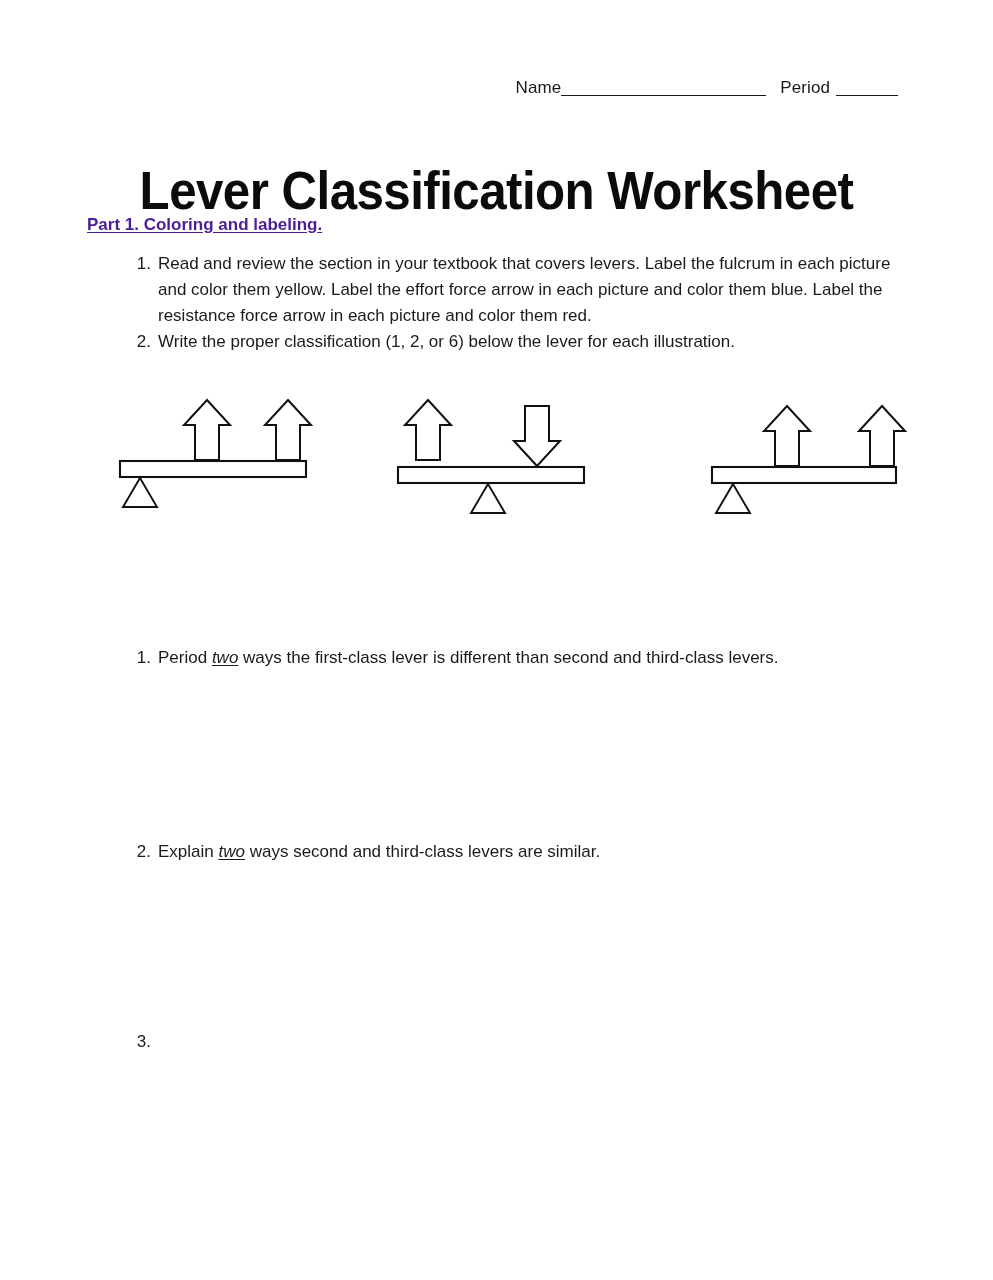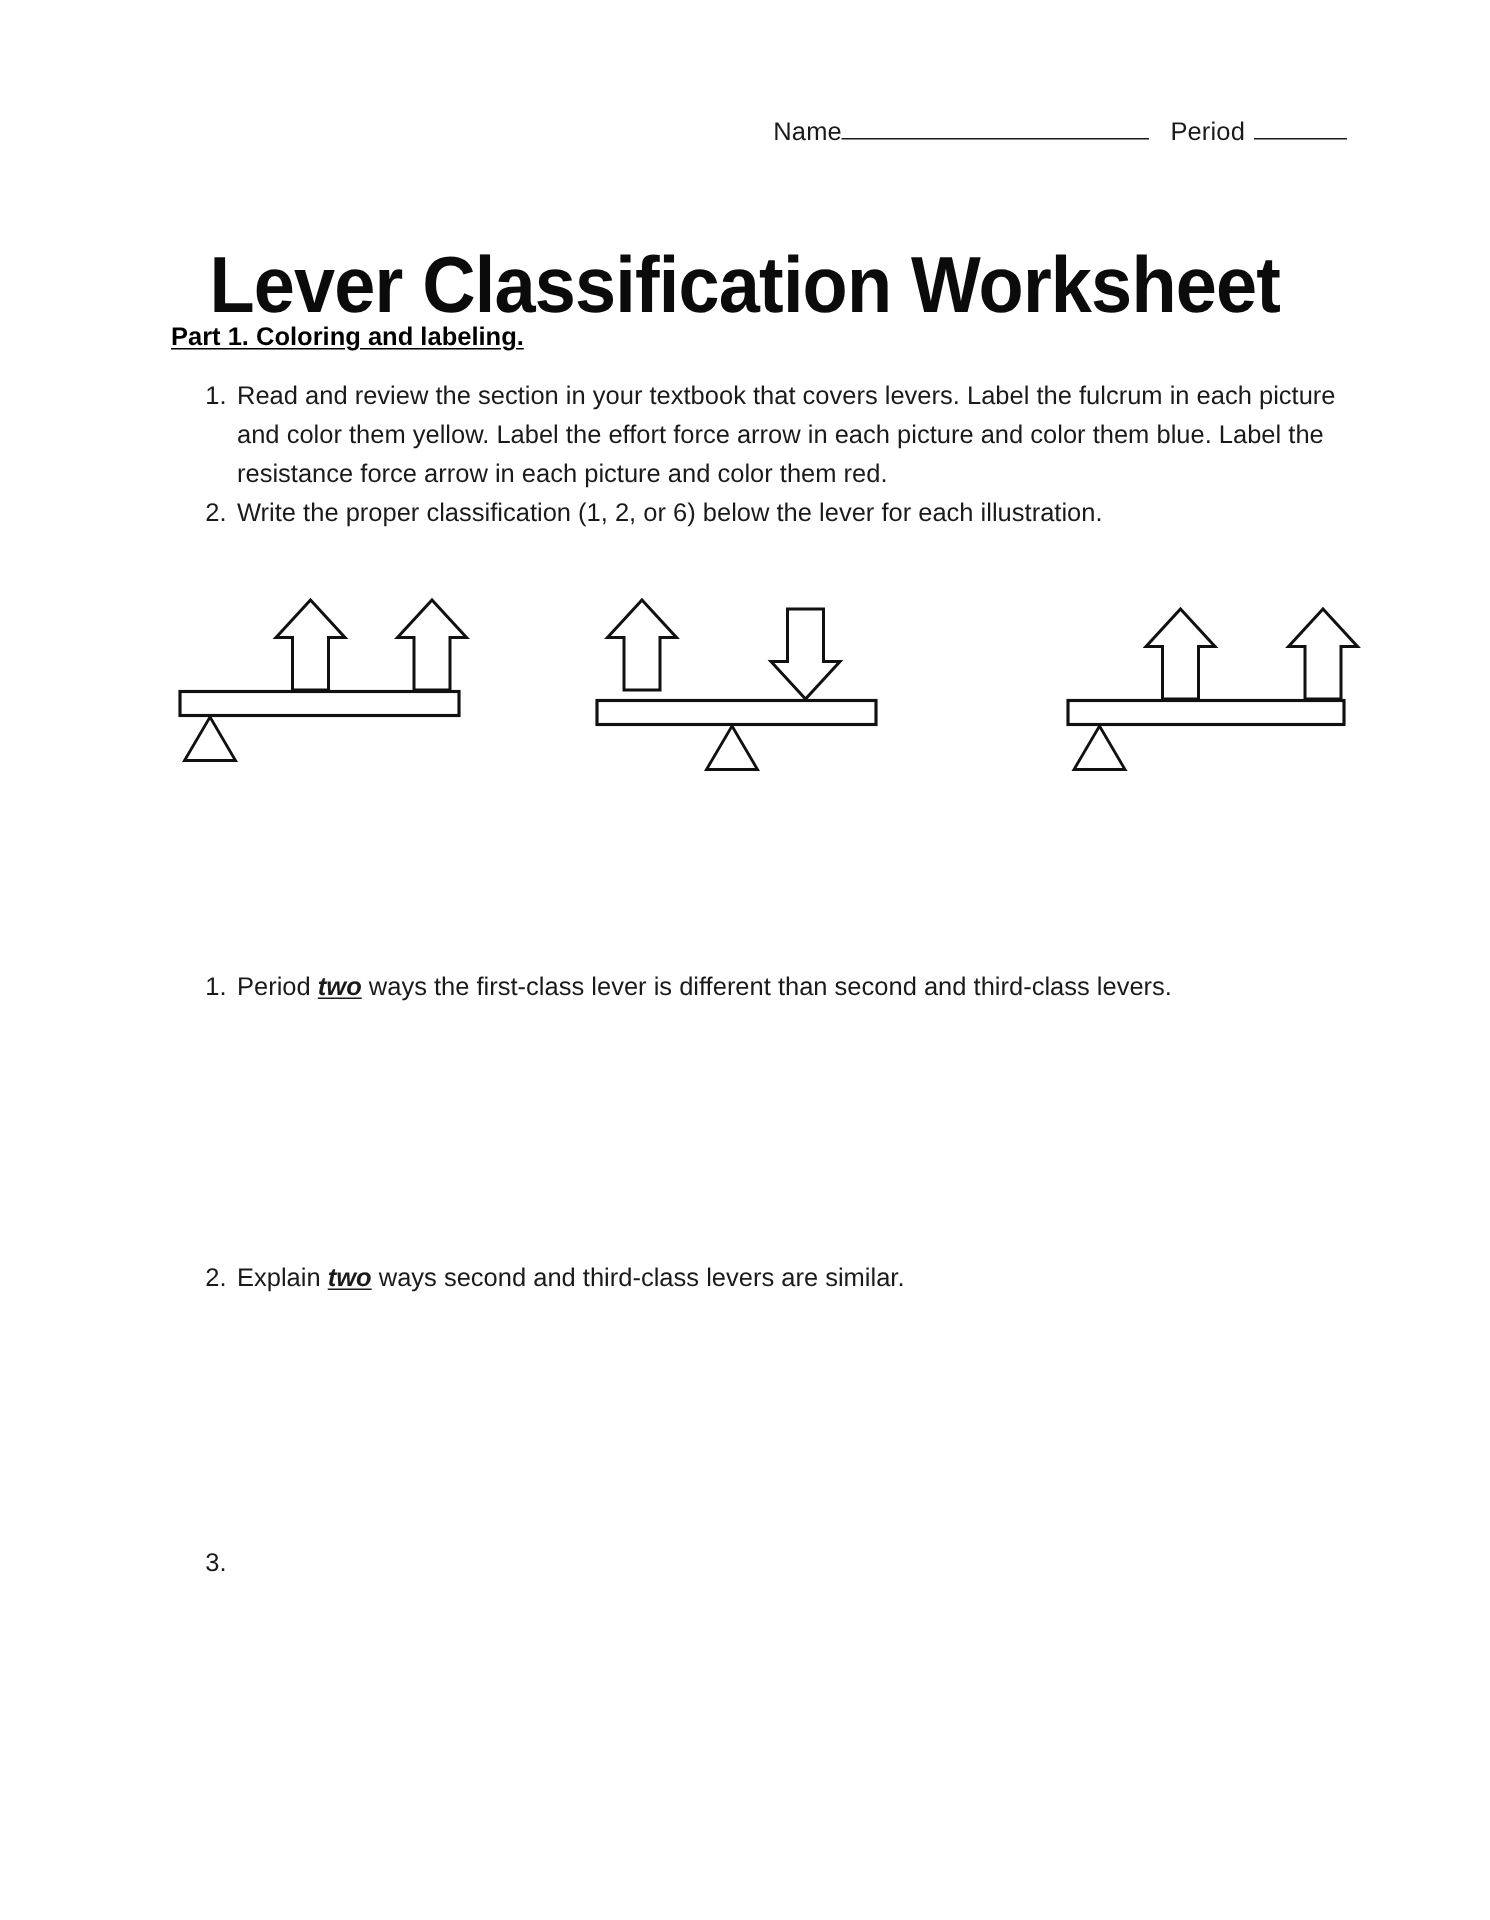--- a/index.html
+++ b/index.html
@@ -23,21 +23,21 @@
   }
 
   
   .namebar {
     position: absolute;
     left: 0;
     right: 95px;
     top: 78px;
     display: flex;
     justify-content: flex-end;
-    align-items: flex-start;
+    align-items: center;
     font-size: 17px;
     letter-spacing: 0.1px;
     white-space: nowrap;
     margin-left: 40px;
   }
   .namebar .lbl { color: #1a1a1a; }
   .rule {
     display: inline-block;
     border-bottom: 1.6px solid #1a1a1a;
     height: 14px;
@@ -57,24 +57,24 @@
     line-height: 1.05;
     font-weight: 700;
     letter-spacing: -0.6px;
     transform: scaleX(0.93);
     color: #0b0b0b;
   }
 
   
   .sec-head {
     position: absolute;
-    left: 114px;
+    left: 87px;
     font-size: 17px;
     line-height: 1.35;
-    color: #000000;
+    color: #4c1d95;
   }
   .sec-head .b-u {
     font-weight: 700;
     text-decoration: underline;
     text-underline-offset: 2px;
   }
   #part1-heading { top: 214px; }
   #part2-heading { top: 609px; }
 
   .olist {
@@ -100,21 +100,21 @@
     width: 22px;
     text-align: right;
   }
   #part1-items { top: 251px; }
   #part2-items { top: 645px; }
   #part2-items li { margin-bottom: 0; }
   .it-u {
     font-style: italic;
     text-decoration: underline;
     text-underline-offset: 2px;
-    font-weight: 700;
+    font-weight: 400;
   }
 
   
   .diagrams {
     position: absolute;
     left: 0;
     top: 392px;
     width: 993px;
     height: 125px;
   }

